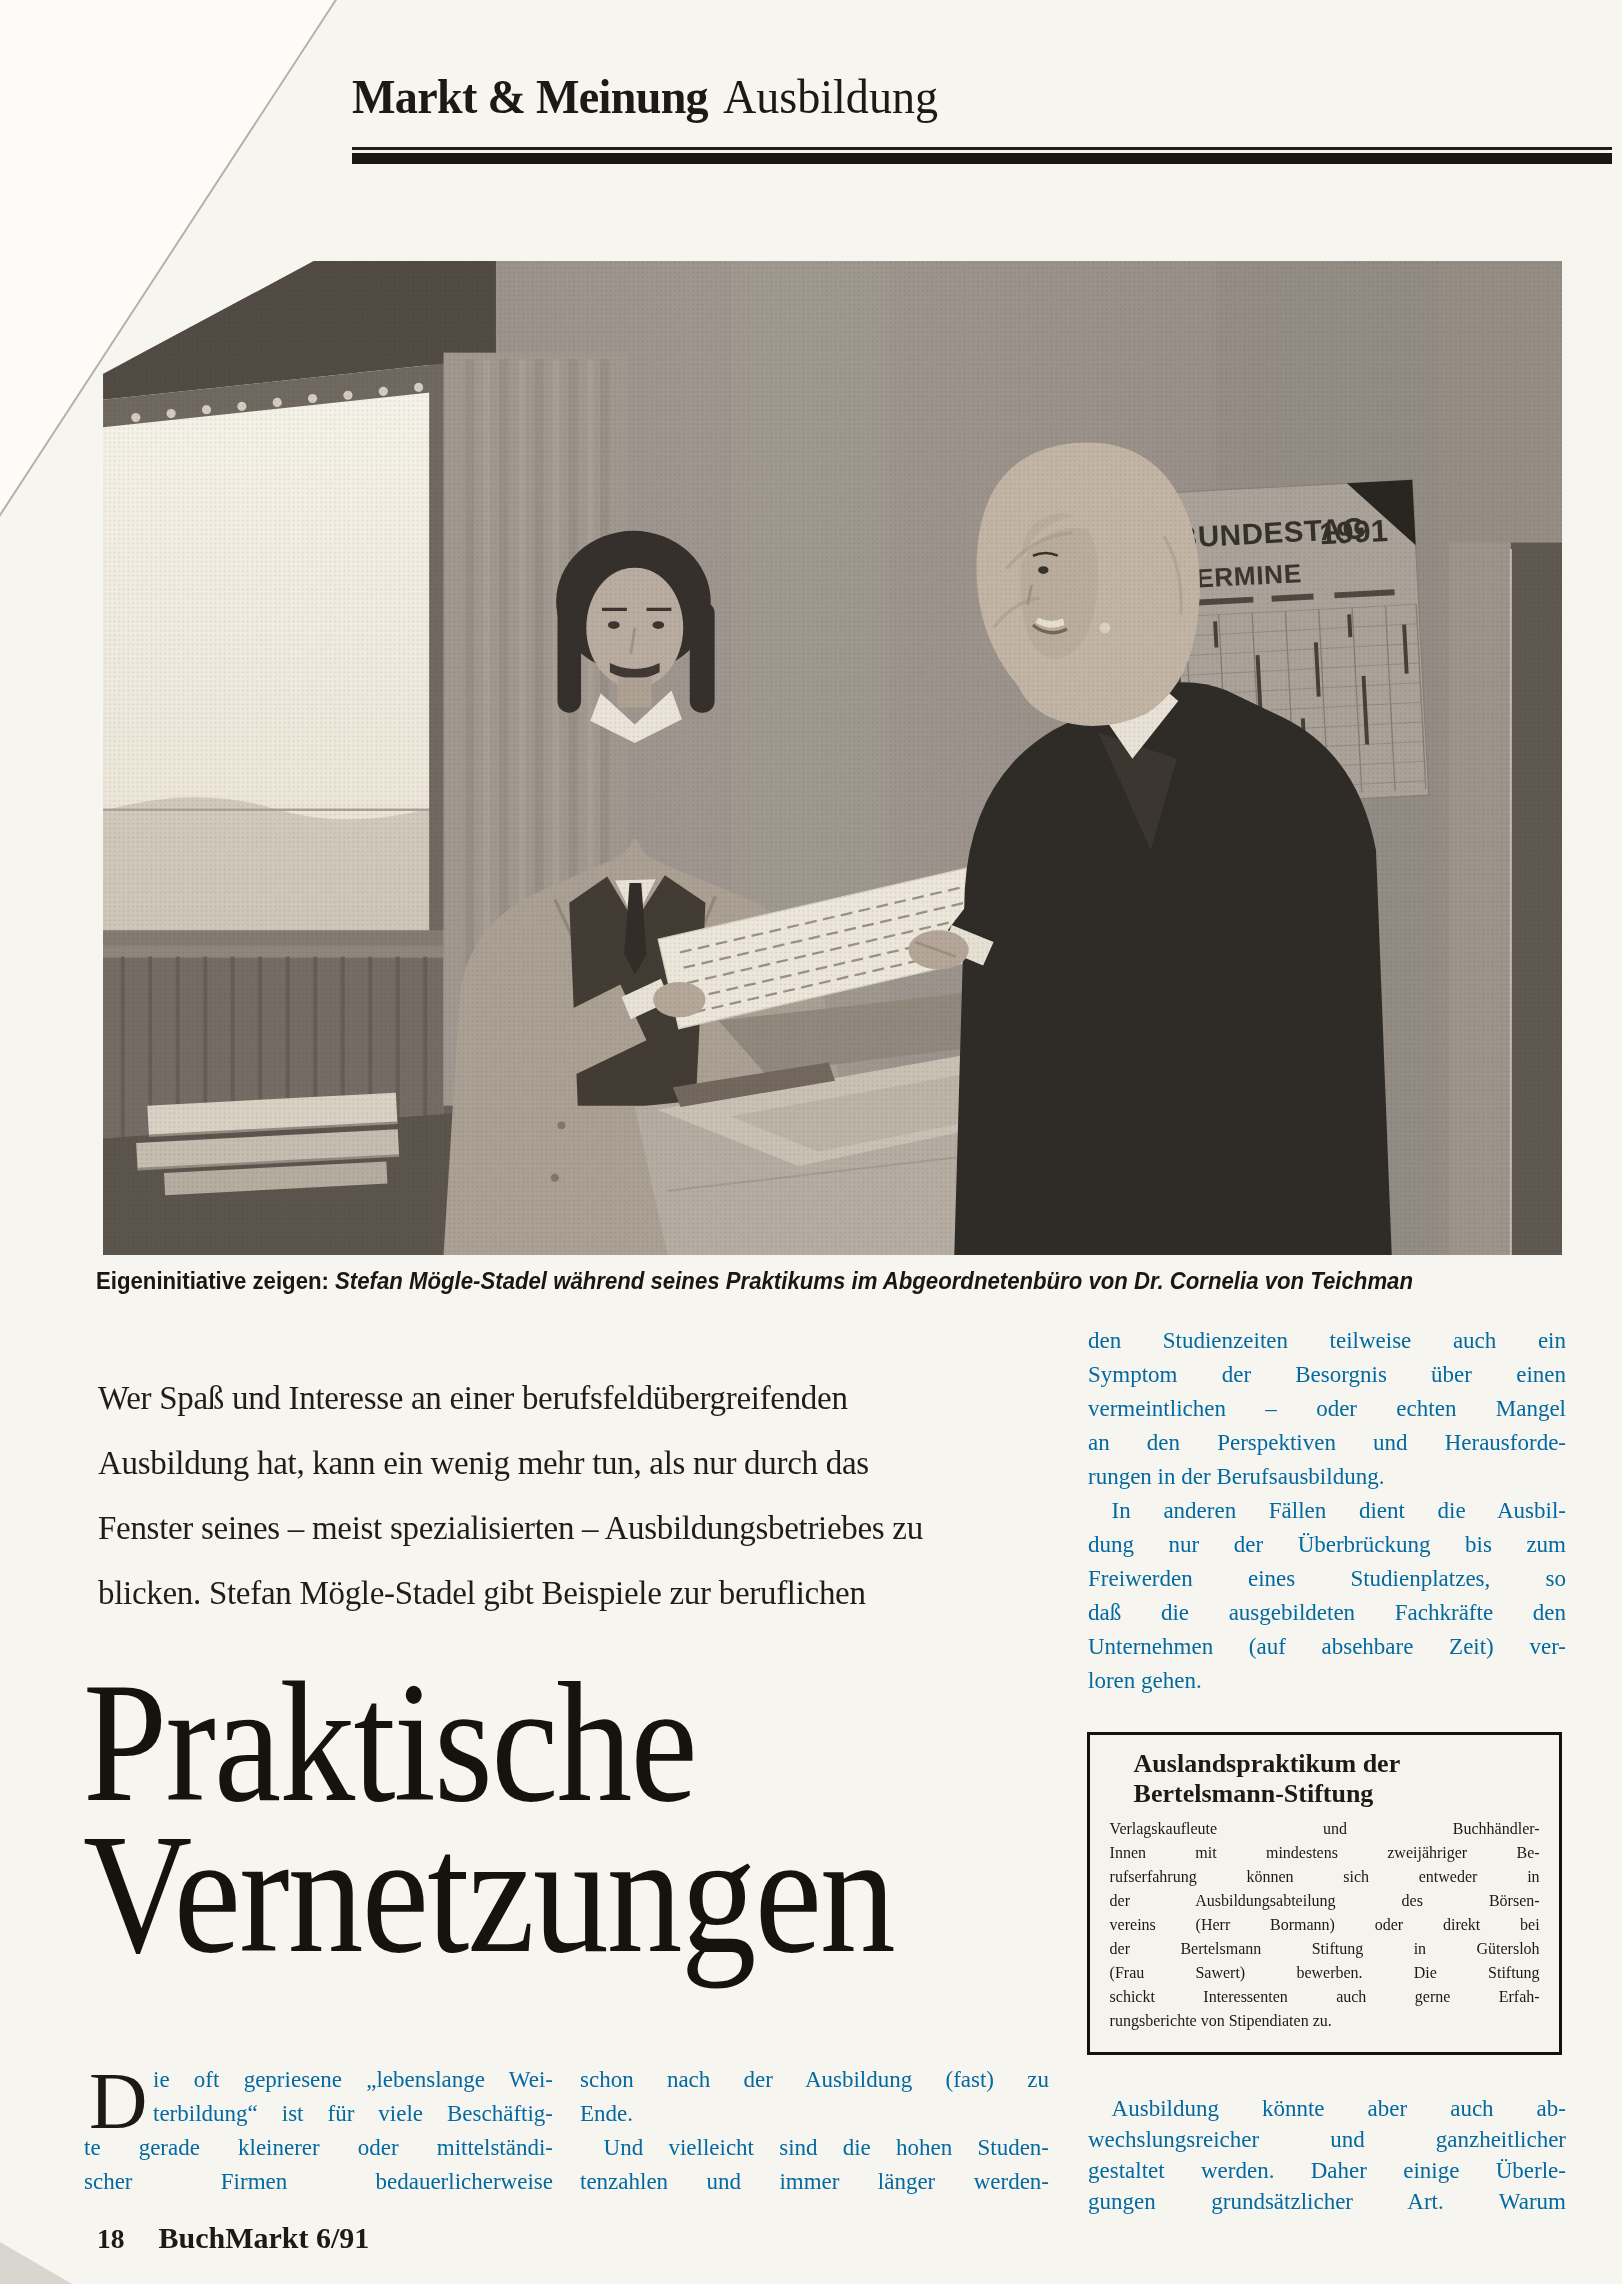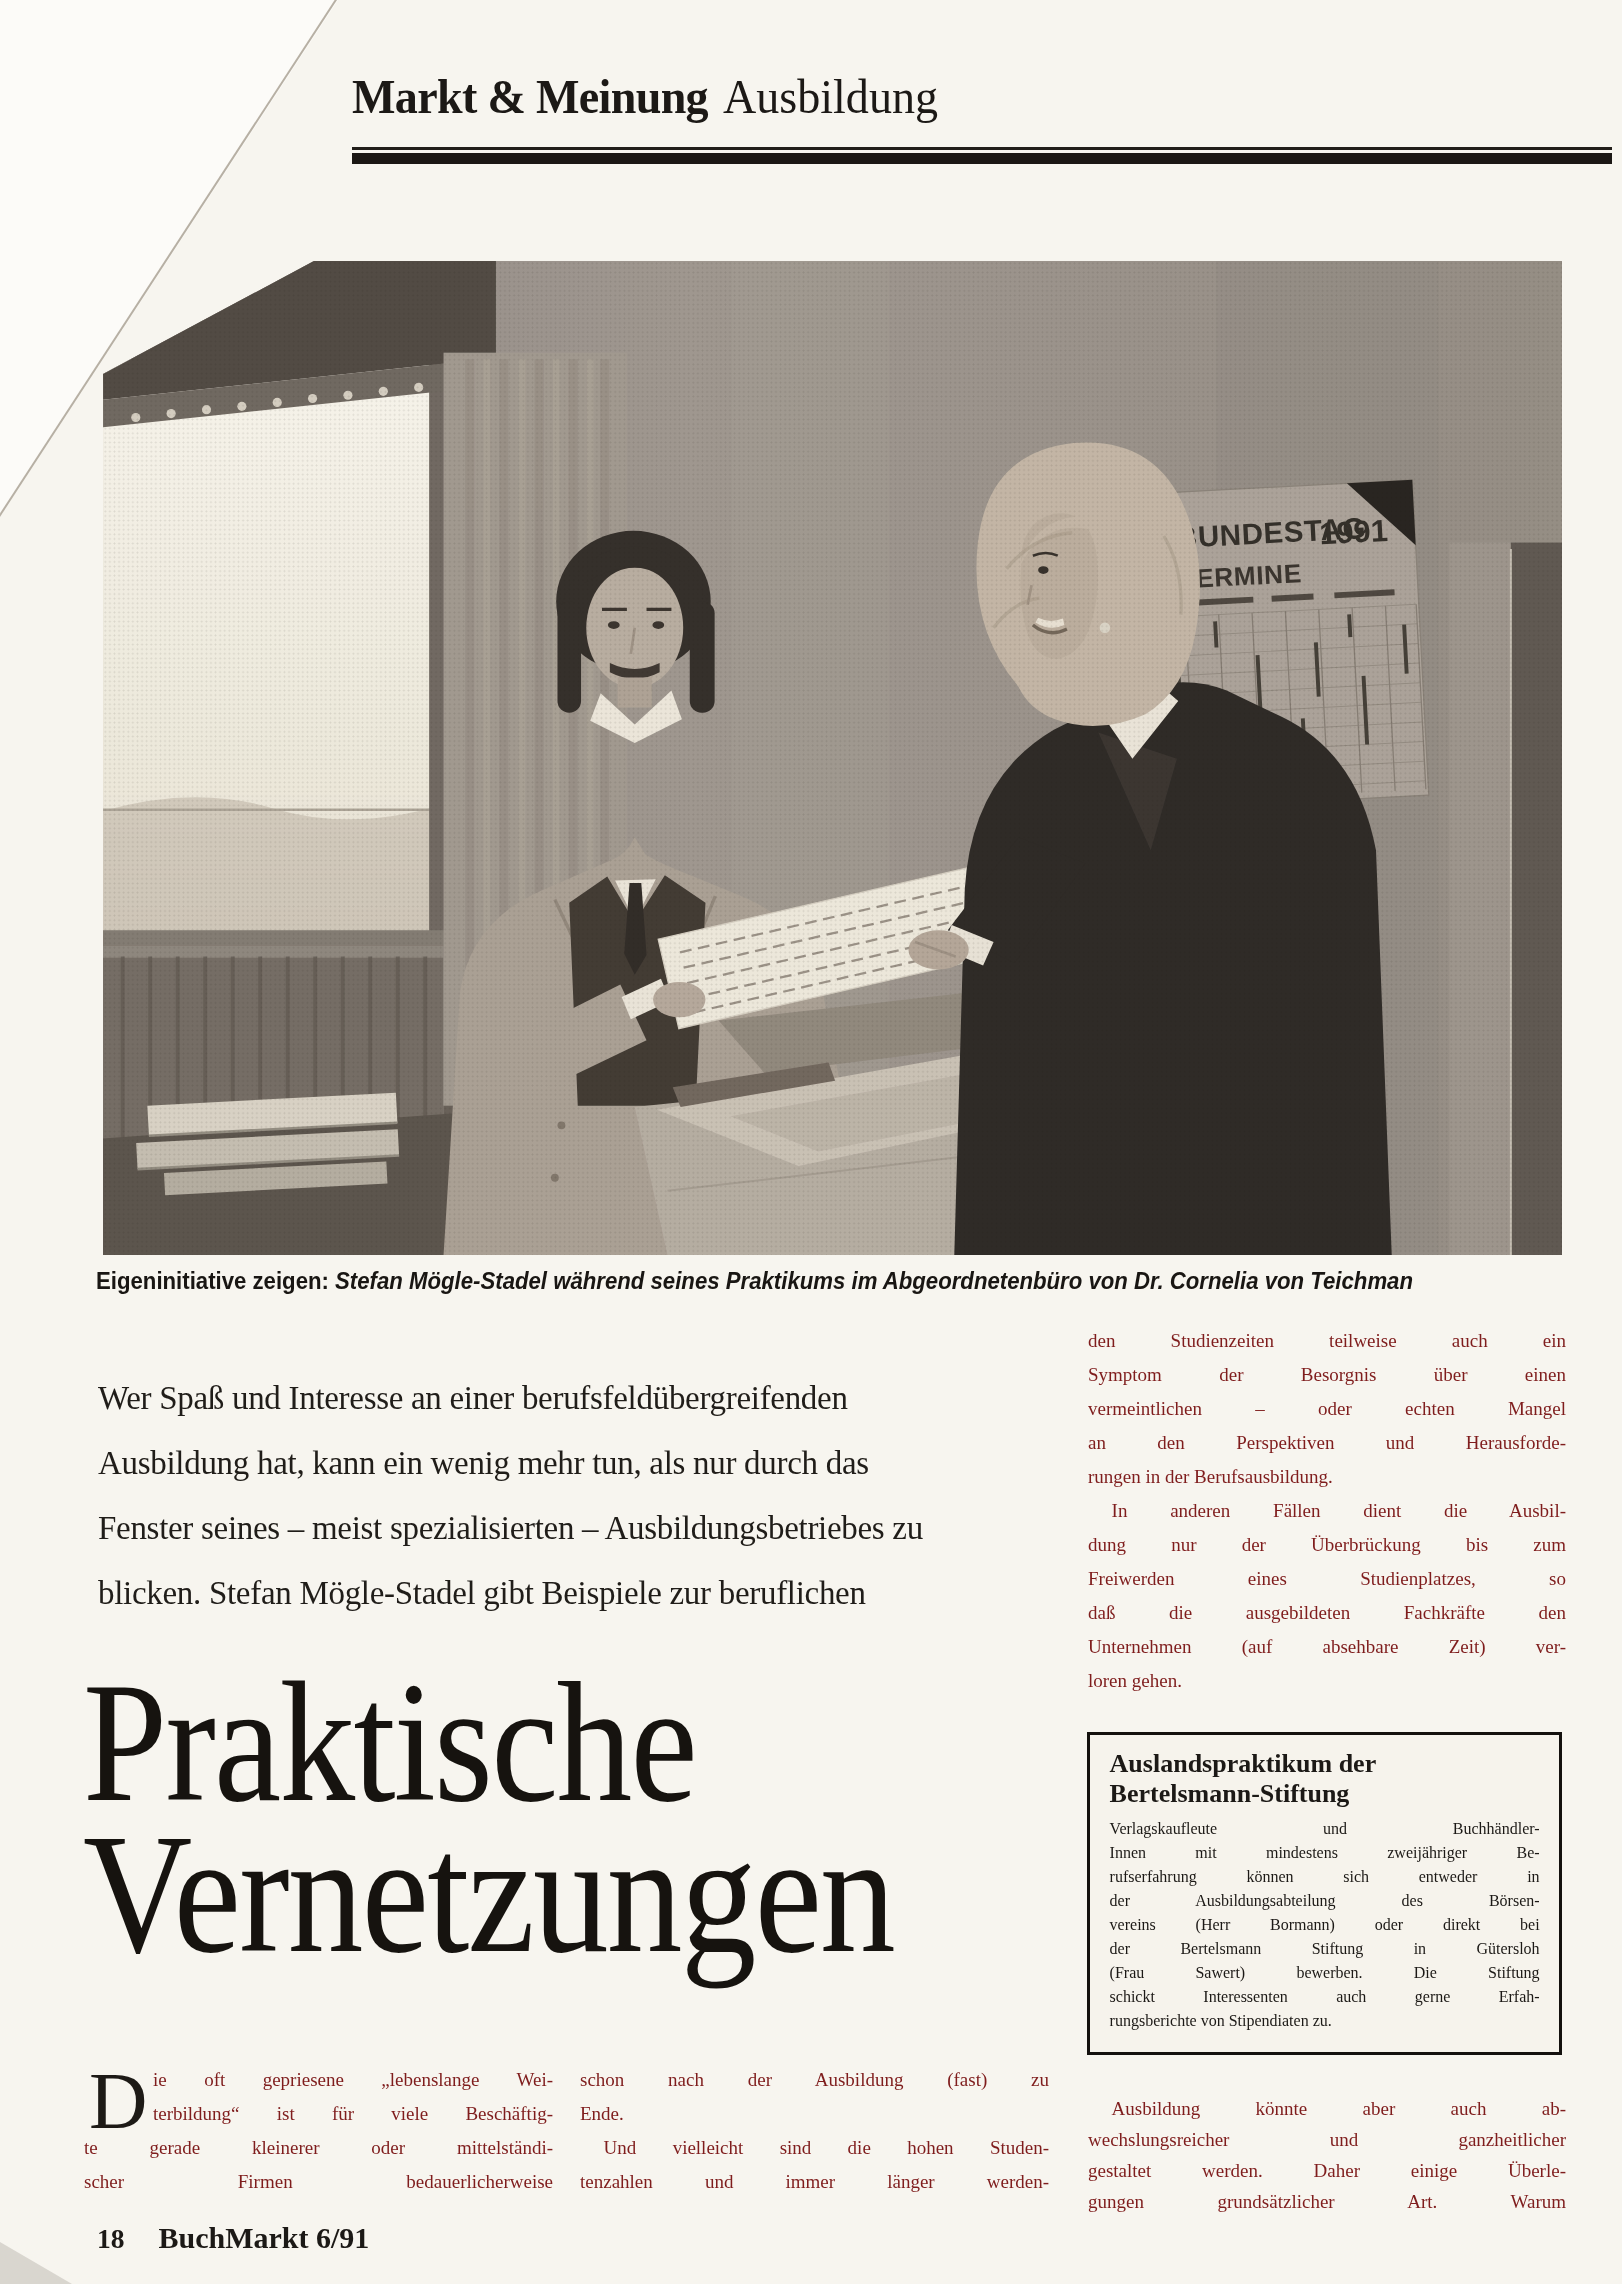--- a/index.html
+++ b/index.html
@@ -42,40 +42,40 @@
   .intro { position:absolute; left:98px; top:1354px; width:1008px;
     font-size:33px; line-height:42px; letter-spacing:-0.3px; color:#201d19; }
   .intro .line { white-space:nowrap;margin-top:23px; }
 
   
   .headline { position:absolute; left:83px; top:1667px; white-space:nowrap;
     font-size:172px; line-height:151px; letter-spacing:-2px; font-weight:400;
     transform:scaleX(0.88); transform-origin:left top; color:#16130f; }
 
   
-  .col { position:absolute; font-size:19px; line-height:34px; color:#7f1d1d; }
+  .col { position:absolute; font-size:23px; line-height:34px; color:#0369a1; }
   .line { }
   .jl .line { text-align:justify; text-align-last:justify; }
   .jl .line.end { text-align-last:left; }
   .jl .line.ind { text-indent:23.6px; }
   .jl .line.dc  { padding-left:69px; }
 
   .col-right-top    { left:1088px; top:1324px; width:478px; }
   .col-left-bottom  { left:84px;  top:2063px; width:469px; }
   .col-mid-bottom   { left:580px;  top:2063px; width:469px; }
   .col-right-bottom { left:1088px; top:2093px; width:478px; line-height:31px; }
 
   .dropcap { position:absolute; left:89px; top:2061px; font-size:81px; line-height:1;
     font-weight:400; color:#1d1a16; }
 
   
   .sidebox { position:absolute; left:1087px; top:1732px; width:430px; height:287px;
     border:3.3px solid #14110e; padding:14.4px 19.6px 15.7px 19.6px; overflow:hidden;
     background:#f6f3ec; }
-  .sidebox .box-title { font-weight:700; font-size:26px; line-height:30px; margin-bottom:7.9px; }
+  .sidebox .box-title { font-weight:700; font-size:26px; line-height:30px; margin-bottom:7.9px;margin-left:24px; }
   .sidebox .box-body { font-size:16px; line-height:24px; }
   .sidebox .box-body .line { text-align:justify; text-align-last:justify; }
   .sidebox .box-body .line.end { text-align-last:left; }
 
   
   .footer { position:absolute; left:97px; top:2221px; font-weight:700; white-space:nowrap; }
   .footer .pageno { font-size:27.5px; }
   .footer .issue  { font-size:30px; margin-left:34px; }
 </style>
 </head>

